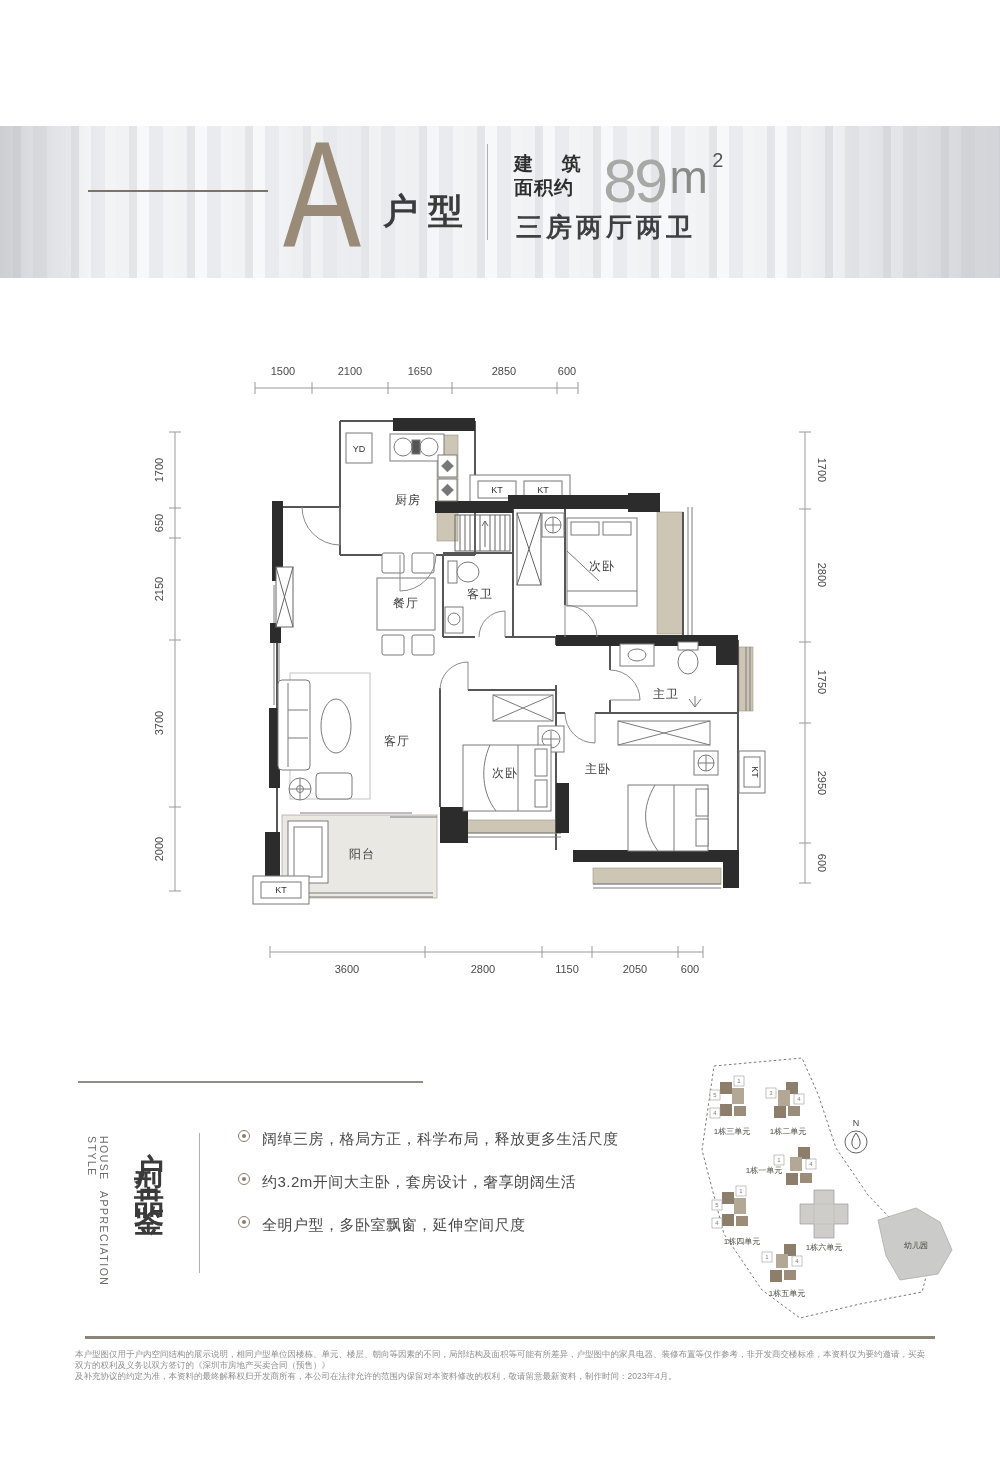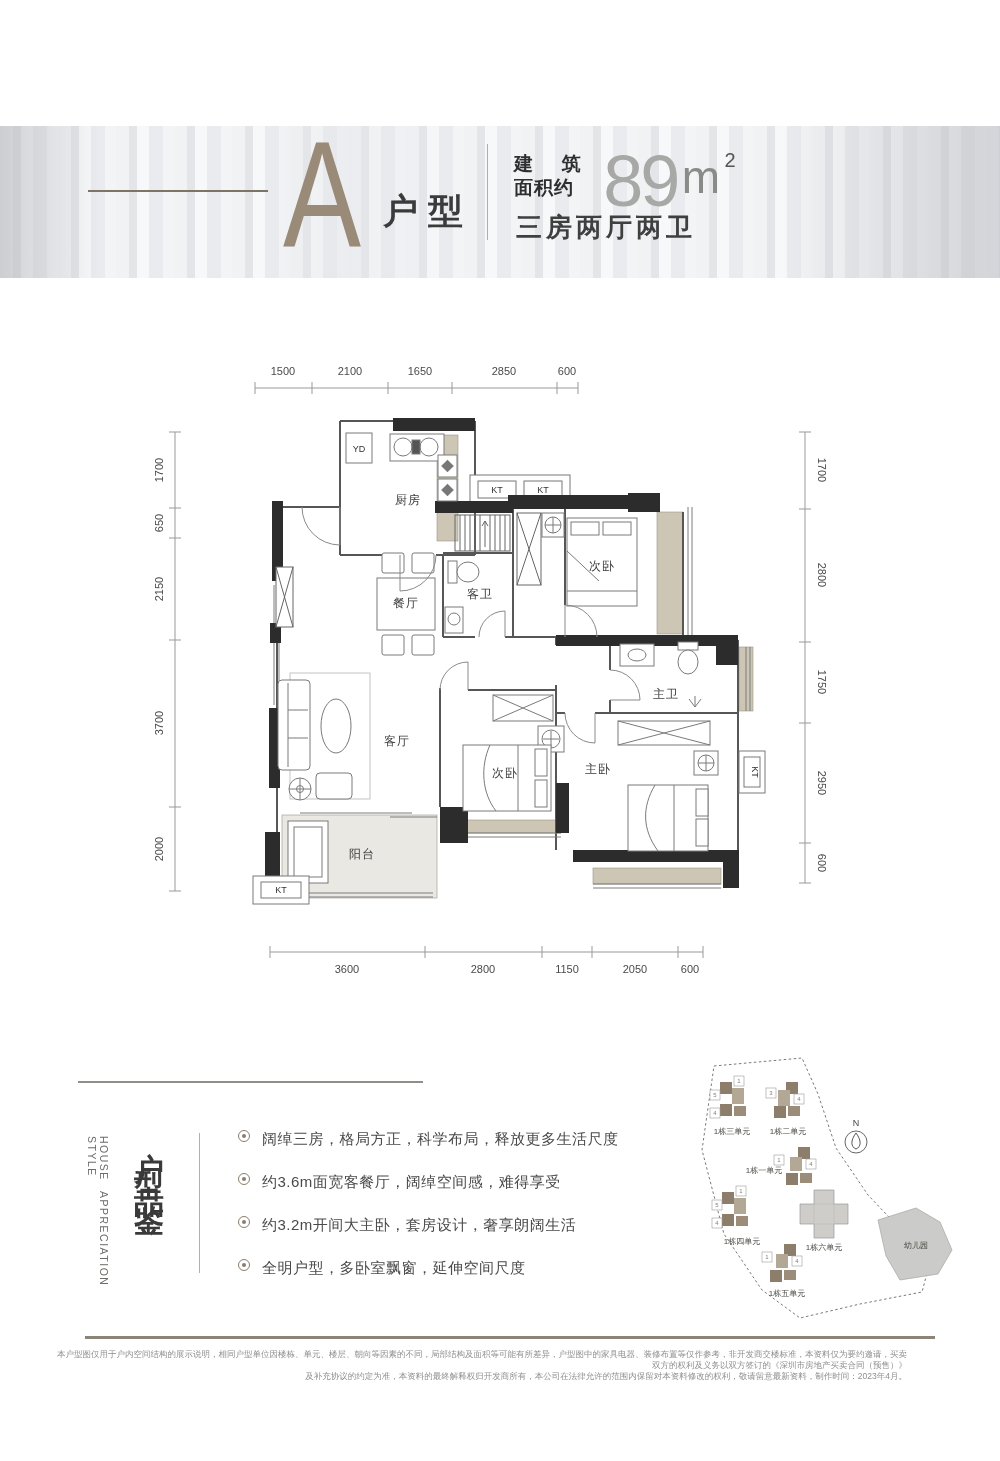--- a/index.html
+++ b/index.html
@@ -17,21 +17,21 @@
   .banner-line{position:absolute;left:88px;top:64px;width:180px;height:2px;background:#7d7468;}
   .type-letter{position:absolute;left:283px;top:-12px;font-size:150px;line-height:160px;
     font-weight:400;color:#9a8b79;transform:scaleX(.78);transform-origin:left top;}
   .type-suffix{position:absolute;left:383px;top:62px;font-size:35px;font-weight:600;
     color:#3b3b3b;letter-spacing:10px;}
   .header-divider{position:absolute;left:487px;top:18px;width:1px;height:96px;background:#adadad;}
   .area-wrap{position:absolute;left:514px;top:22px;white-space:nowrap;}
   .area-label{display:inline-block;vertical-align:top;margin-top:4px;font-size:19px;
     font-weight:700;color:#2f2f2f;line-height:24px;letter-spacing:1px;}
   .area-label .l1{letter-spacing:12px;font-family:Liberation Serif, serif;}
-  .area-value{display:inline-block;vertical-align:top;font-size:72px;line-height:66px;
+  .area-value{display:inline-block;vertical-align:top;font-size:61px;line-height:66px;
     font-weight:400;color:#a8a8a6;letter-spacing:-3px;margin-left:6px;}
   .area-unit{display:inline-block;vertical-align:top;font-size:46px;line-height:58px;
     color:#8a8a88;font-weight:400;}
   .area-sup{display:inline-block;vertical-align:top;font-size:20px;line-height:20px;
     color:#555;margin-top:2px;}
   .spec-text{position:absolute;left:516px;top:84px;font-size:26px;font-weight:700;
     color:#3f3f3f;letter-spacing:4px;}
 
   
   .plan-svg{position:absolute;left:150px;top:355px;}
@@ -57,21 +57,21 @@
   .bullet-text{font-size:15px;color:#4a4a4a;letter-spacing:.5px;white-space:nowrap;}
 
   
   .sitemap-svg{position:absolute;left:690px;top:1052px;}
   .map-label{font-size:8px;fill:#4a4a44;}
   .chip-num{font-size:6px;fill:#8d7e6c;}
   .compass-n{font-size:9px;fill:#444;}
 
   
   .footer-rule{position:absolute;left:85px;top:1336px;width:850px;height:3px;background:#8c8478;}
-  .disclaimer{position:absolute;left:57px;top:1349px;width:850px;text-align:right;
+  .disclaimer{position:absolute;left:75px;top:1349px;width:850px;text-align:left;
     font-size:8.5px;line-height:11px;color:#8f8f8f;}
 </style>
 </head>
 <body>
 
 <div class="page">
 
   <div class="banner">
     <div class="banner-line"></div>
     <div class="type-letter">A</div>
@@ -345,26 +345,20 @@
     <li>
         <span class="bullet-ico">
           <i></i>
         </span>
         <span class="bullet-text">阔绰三房，格局方正，科学布局，释放更多生活尺度</span>
       </li>
     <li>
         <span class="bullet-ico">
           <i></i>
         </span>
-        <span class="bullet-text">约3.6m面宽客餐厅，阔绰空间感，难得享受</span>
-      </li>
-    <li>
-        <span class="bullet-ico">
-          <i></i>
-        </span>
         <span class="bullet-text">约3.2m开间大主卧，套房设计，奢享朗阔生活</span>
       </li>
     <li>
         <span class="bullet-ico">
           <i></i>
         </span>
         <span class="bullet-text">全明户型，多卧室飘窗，延伸空间尺度</span>
       </li>
   </ul>
 

